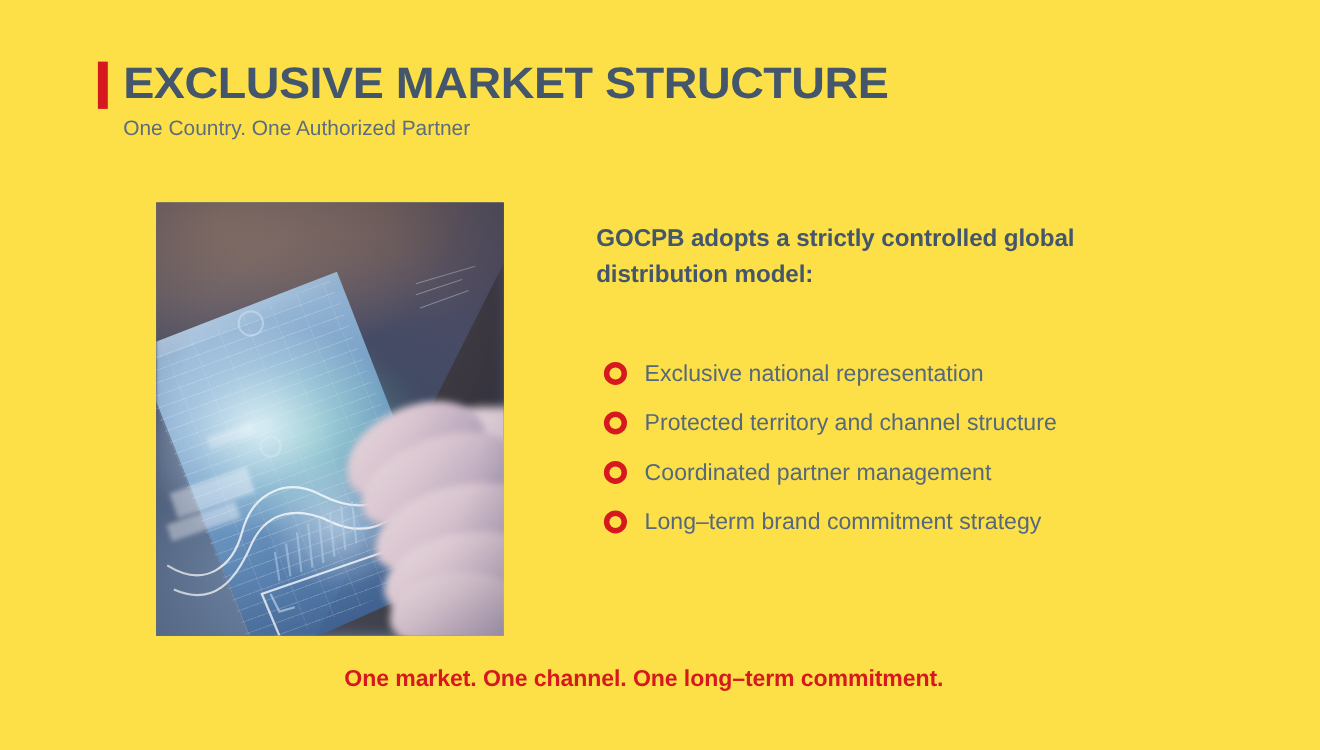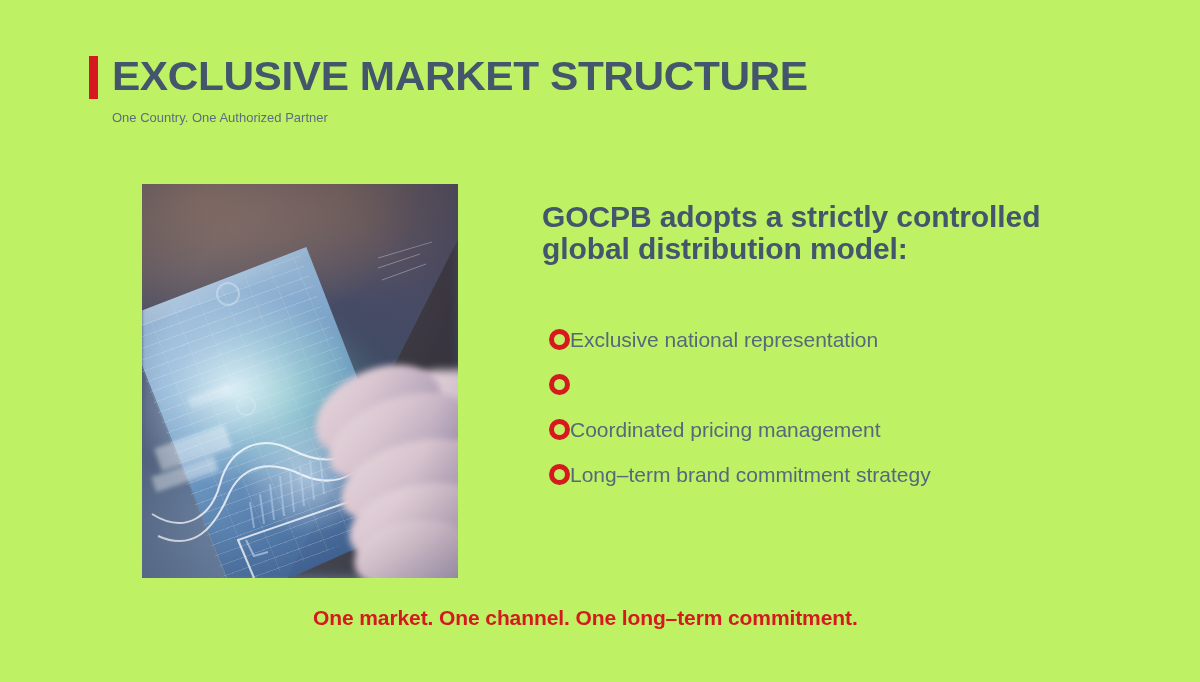--- a/index.html
+++ b/index.html
@@ -13,21 +13,21 @@
     background: #f6f7fa;
     font-family: "Liberation Sans", sans-serif;
     overflow: hidden;
     position: relative;
   }
 
   .slide {
     position: relative;
     width: 1200px;
     height: 682px;
-    background: #bef264;
+    background: #fde047;
   }
 
   
   .header {
     position: absolute;
     left: 89px;
     top: 52px;
   }
   .title-row {
     display: flex;
@@ -47,21 +47,21 @@
     letter-spacing: -0.4px;
     color: #44566b;
     line-height: 48px;
     white-space: nowrap;
     transform: scaleX(1.06);
     transform-origin: left center;
   }
   .subtitle {
     margin-left: 23px;
     margin-top: 6px;
-    font-size: 13px;
+    font-size: 19px;
     color: #5d6d80;
     line-height: 24px;
     white-space: nowrap;
   }
 
   
   .photo {
     position: absolute;
     left: 142px;
     top: 184px;
@@ -166,21 +166,21 @@
   }
 
   
   .body-col {
     position: absolute;
     left: 542px;
     top: 201px;
     width: 600px;
   }
   .lede {
-    font-size: 30px;
+    font-size: 22px;
     font-weight: bold;
     color: #44566b;
     line-height: 32px;
     letter-spacing: -0.1px;
     max-width: 545px;
   }
   .bullets {
     margin: 0;
     padding: 0;
     list-style: none;
@@ -194,20 +194,21 @@
   .bullet-marker {
     flex: 0 0 auto;
     width: 21px;
     height: 21px;
     border-radius: 50%;
     border: 5px solid #d5191e;
     box-sizing: border-box;
     margin-left: 7px;
   }
   .bullet-text {
+    margin-left: 16px;
     font-size: 21px;
     color: #55687c;
     line-height: 26px;
     white-space: nowrap;
   }
 
   
   .tagline {
     position: absolute;
     left: 313px;
@@ -285,24 +286,25 @@
   <div class="body-col">
     <div class="lede">GOCPB adopts a strictly controlled global distribution model:</div>
 
     <ul class="bullets">
       <li class="bullet">
         <span class="bullet-marker"></span>
         <span class="bullet-text">Exclusive national representation</span>
       </li>
       <li class="bullet">
         <span class="bullet-marker"></span>
+        <span class="bullet-text">Protected territory and channel structure</span>
       </li>
       <li class="bullet">
         <span class="bullet-marker"></span>
-        <span class="bullet-text">Coordinated pricing management</span>
+        <span class="bullet-text">Coordinated partner management</span>
       </li>
       <li class="bullet">
         <span class="bullet-marker"></span>
         <span class="bullet-text">Long–term brand commitment strategy</span>
       </li>
     </ul>
   </div>
 
   <div class="tagline">One market. One channel. One long–term commitment.</div>
 

